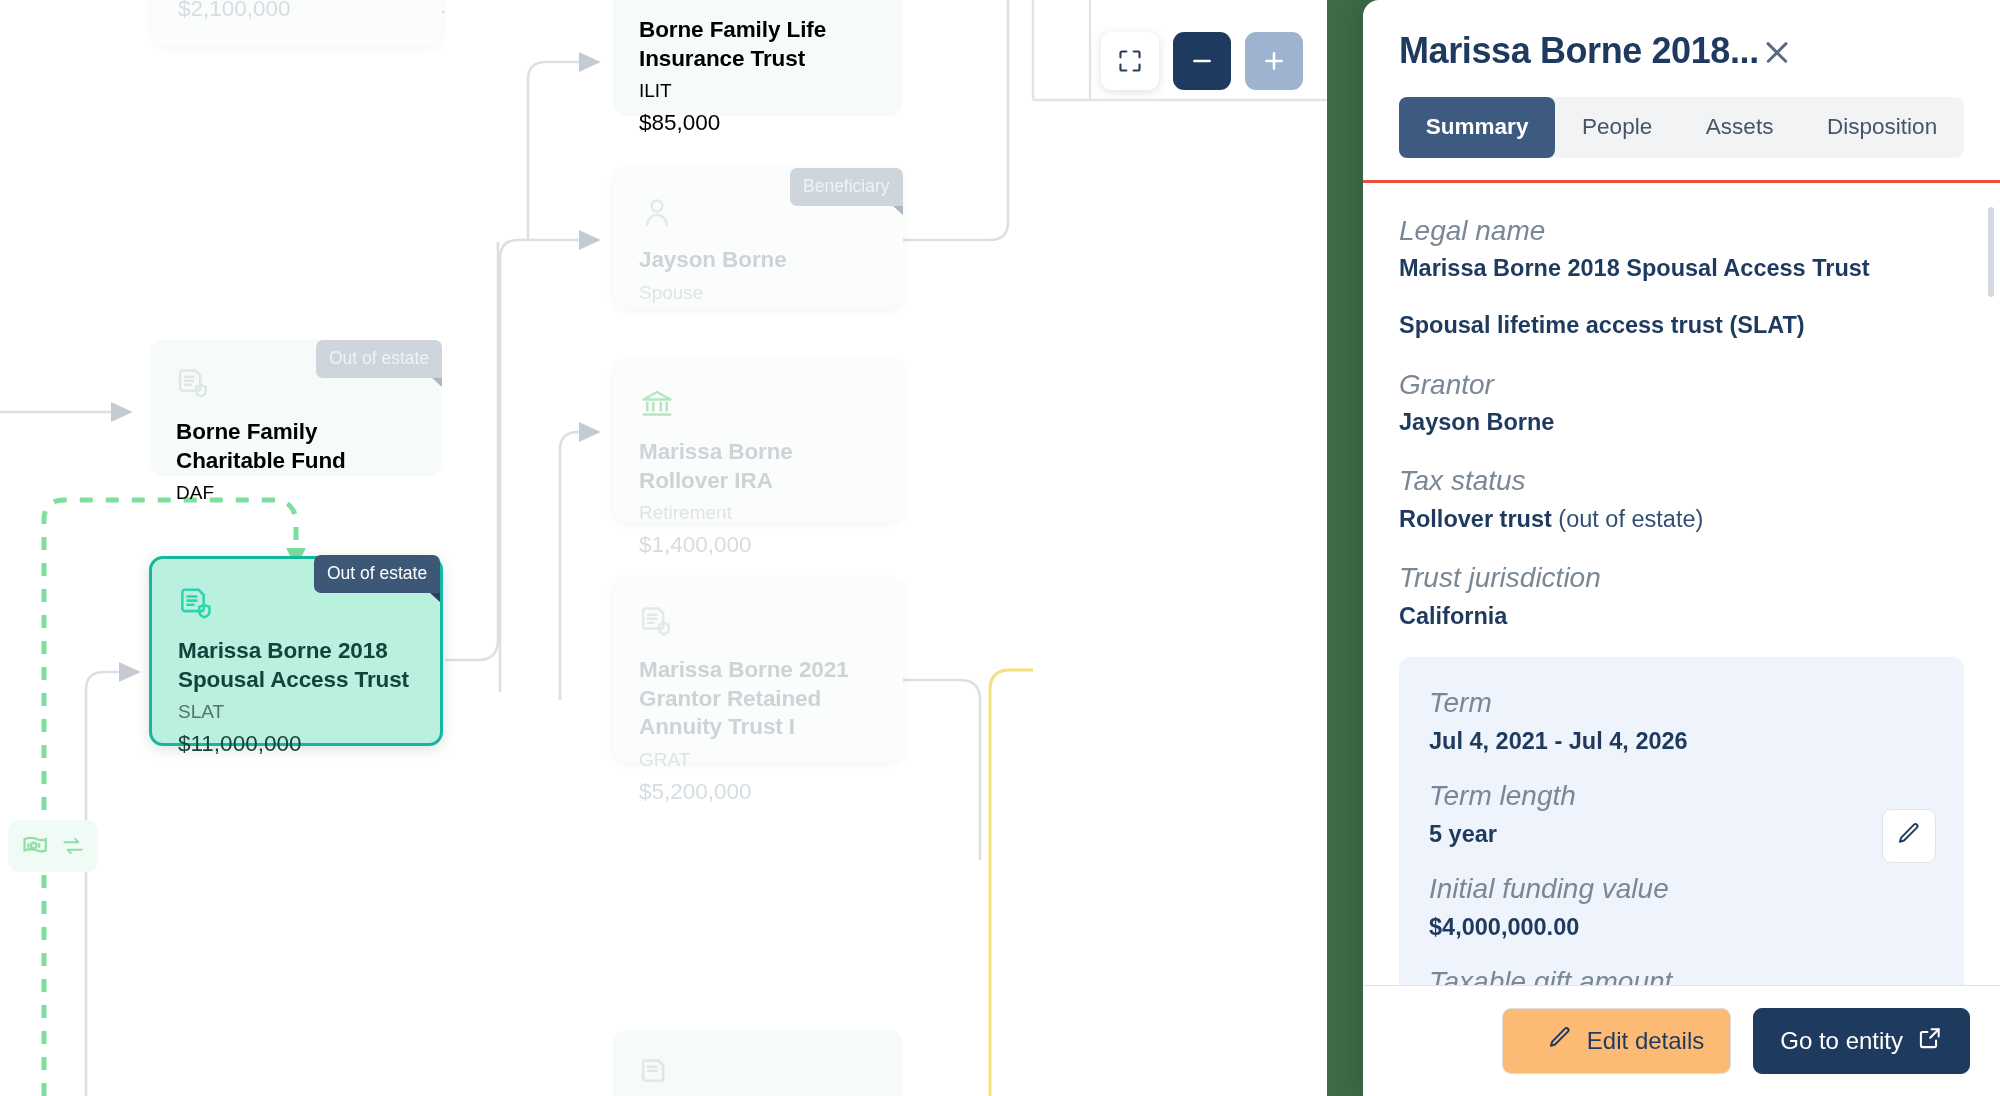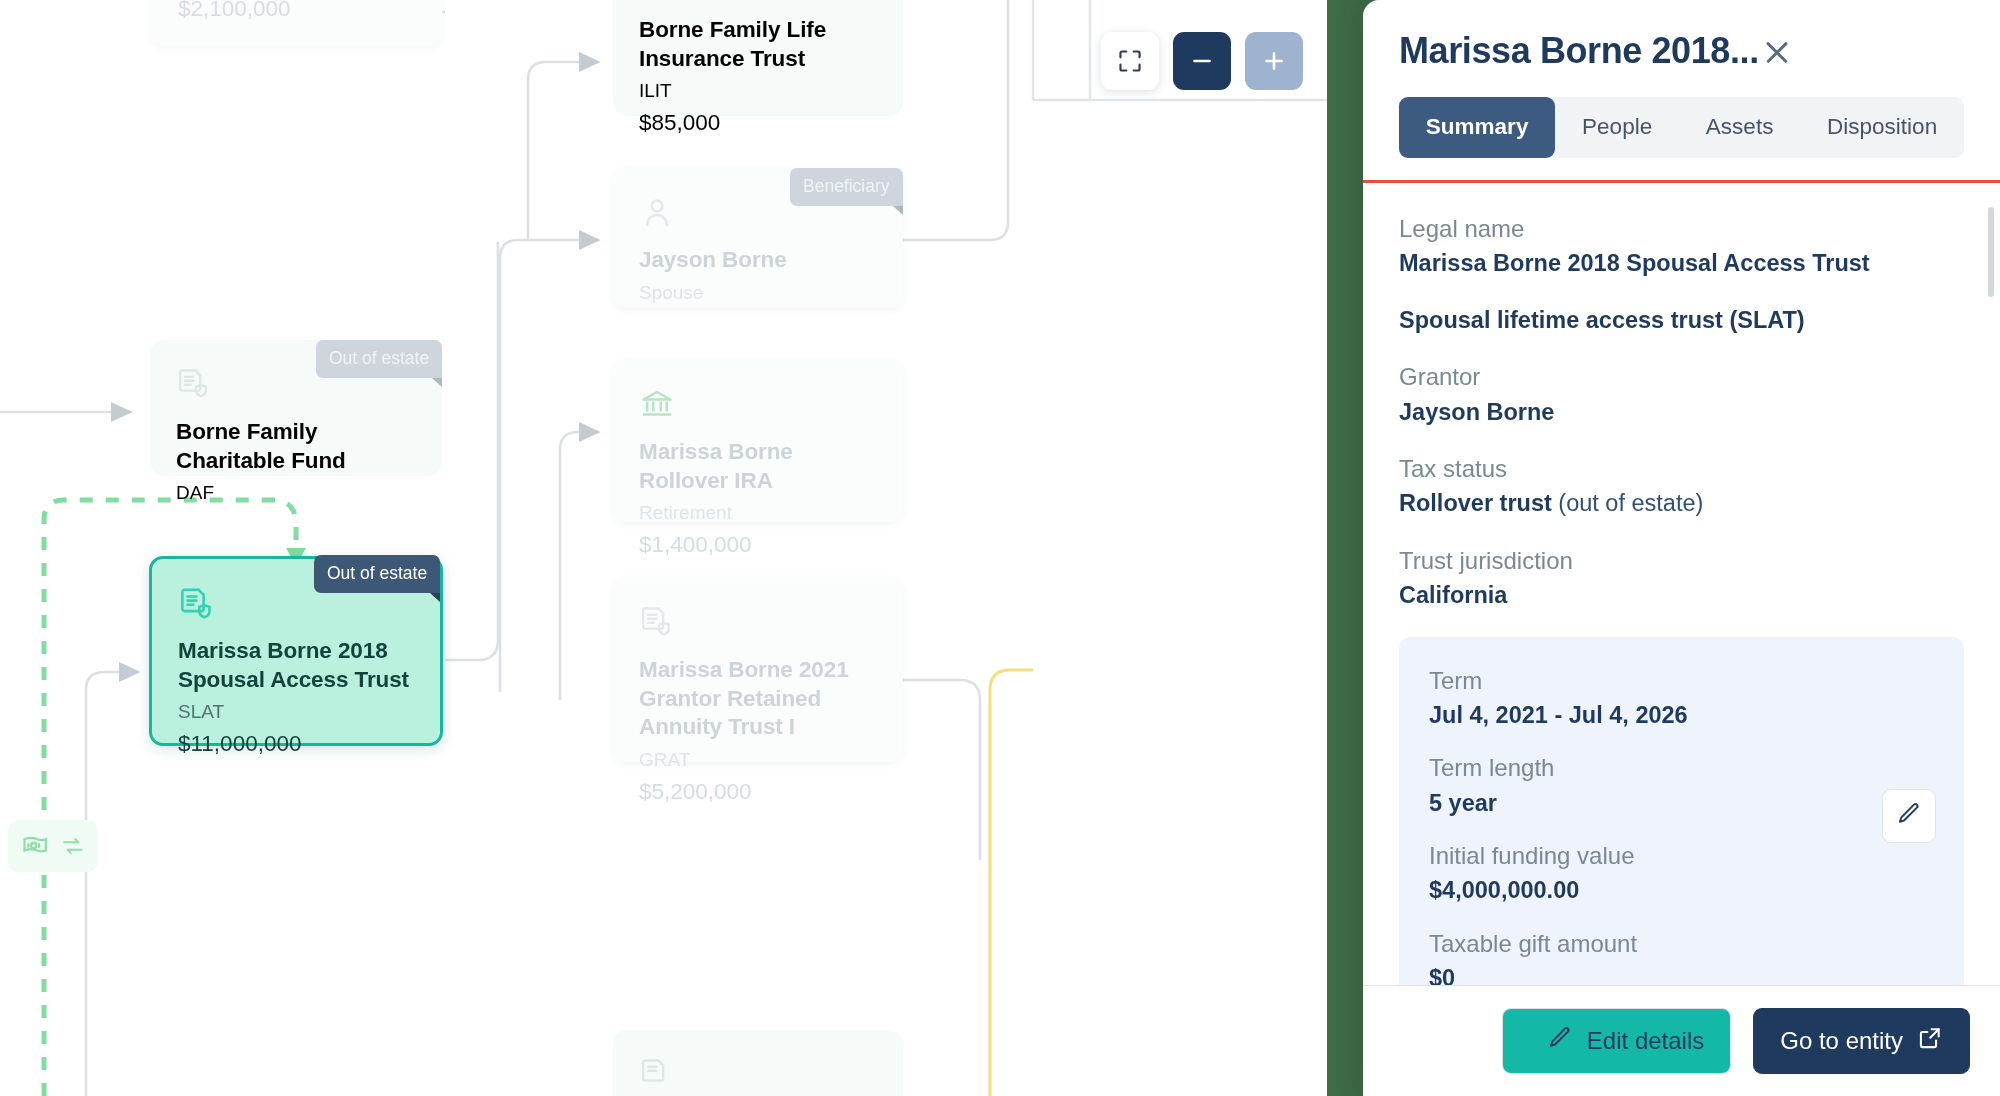--- a/index.html
+++ b/index.html
@@ -130,32 +130,32 @@
     display: flex; margin-top: 26px;
     background: #f2f3f5; border-radius: 9px;
     padding: 0;
   }
   .tab {
     flex: 1 1 auto; text-align: center;
     font-size: 22.5px; padding: 17px 8px 18px 8px;
     color: #46546a; cursor: pointer; border-radius: 9px;
     white-space: nowrap;
   }
-  .tab.active { background: #3d5b80; color: #ffffff; font-weight: bold; }
+  .tab.active { background: #3d5b80; color: #ffffff; font-weight: bold; border-radius: 8px; }
 
   #tab-underline { height: 3px; background: #e8503a; margin: 0 0 0 0; }
 
   #panel-body {
     flex: 1 1 auto; overflow: hidden;
     padding: 30px 36px 10px 36px;
     position: relative;
   }
   .field { margin-bottom: 26px; }
   .field-label {
-    font-size: 24px; color: #7a8796; line-height: 1.3;
+    font-size: 28px; color: #7a8796; line-height: 1.3; font-style: italic;
   }
   .field-value {
     font-size: 23.5px; font-weight: bold; color: #1e3a5f;
     margin-top: 4px; line-height: 1.3;
   }
   .field-value .muted { font-weight: normal; color: #314f73; }
 
   #term-card {
     background: #eef3fc; border-radius: 12px;
     padding: 28px 30px 26px 30px;
@@ -180,21 +180,21 @@
   #panel-footer {
     flex: 0 0 auto; border-top: 1px solid #dfe3e8;
     padding: 22px 30px; display: flex; justify-content: flex-end; gap: 22px;
     background: #ffffff;
   }
   .pbtn {
     display: flex; align-items: center; gap: 14px;
     font-size: 24px; border-radius: 9px; cursor: pointer;
     padding: 16px 26px; white-space: nowrap;
   }
-  #edit-details-btn { background: #14b8a6; border: 1px solid #dbe0e6; color: #1e3a5f; padding-left: 44px; }
+  #edit-details-btn { background: #fdba74; border: 1px solid #dbe0e6; color: #1e3a5f; padding-left: 44px; }
   #go-to-entity-btn { background: #1e3a5f; border: 1px solid #1e3a5f; color: #ffffff; }
 </style>
 </head>
 <body>
 
 <div id="root">
 
   <div id="canvas">
     <div id="canvas-clip">
 

